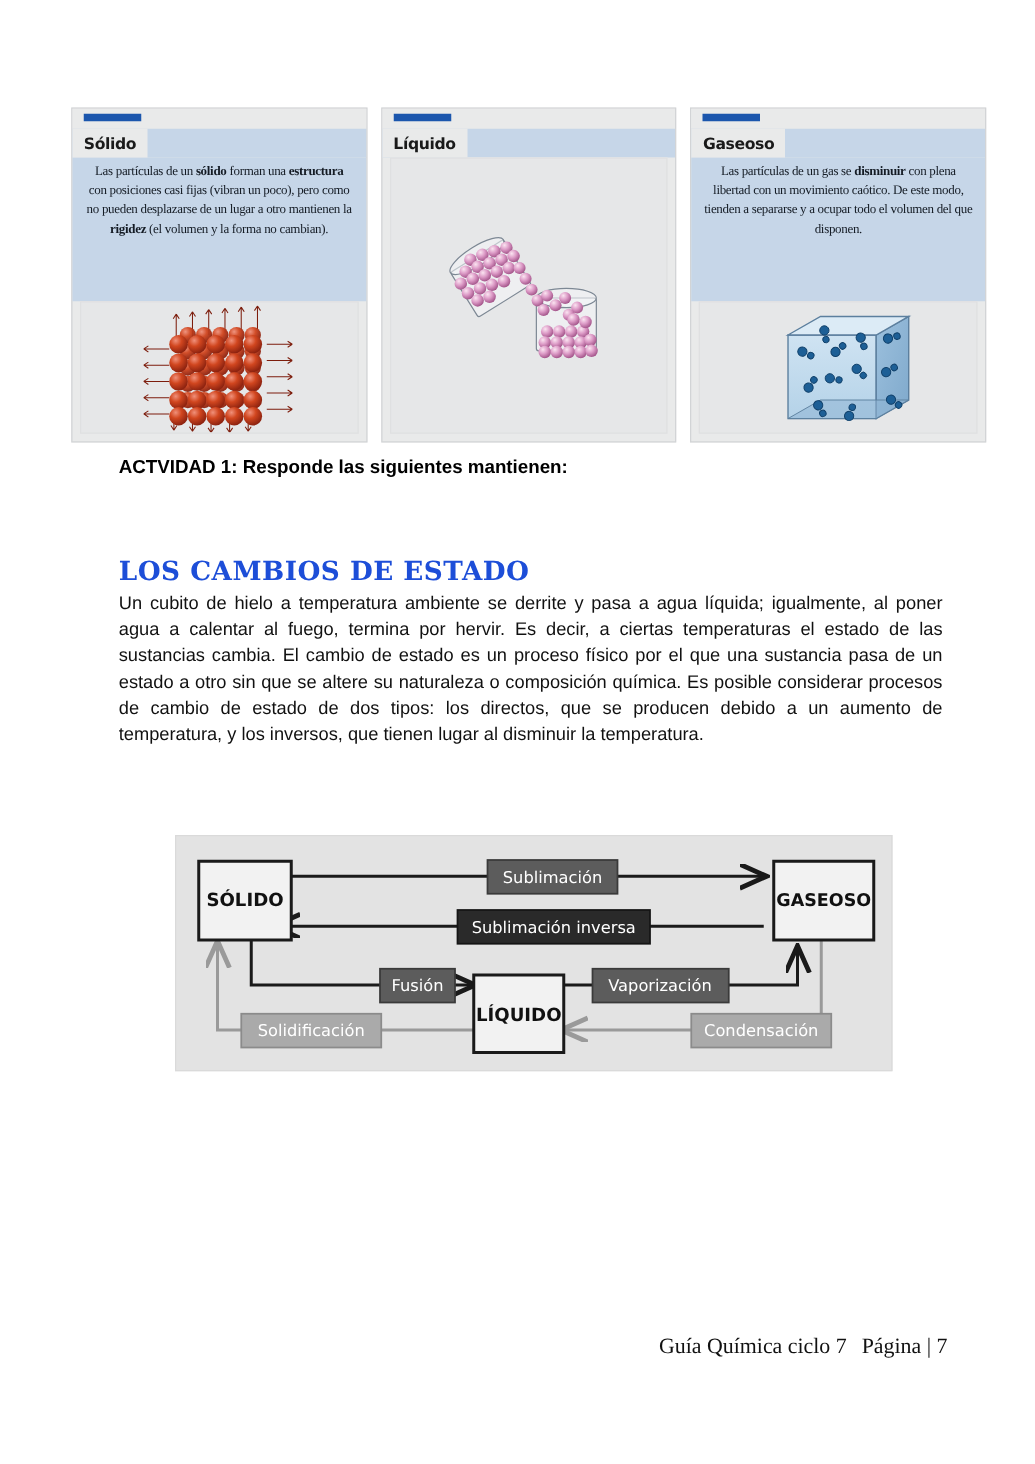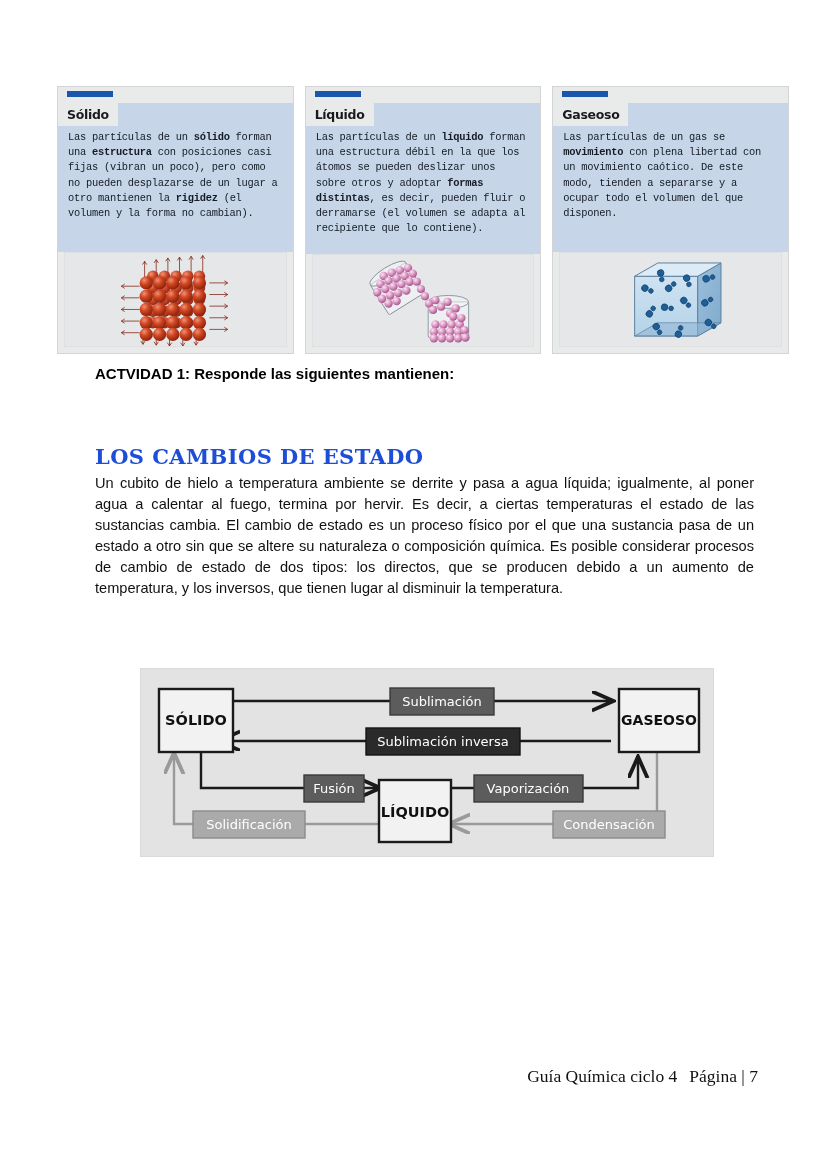--- a/index.html
+++ b/index.html
@@ -64,28 +64,29 @@
     font-family: "DejaVu Sans", sans-serif;
     font-weight: bold;
     font-size: 12.5px;
     line-height: 23px;
     padding: 0 9px 0 9px;
     white-space: nowrap;
     letter-spacing: -0.3px;
   }
   .panel-body {
     background: #c6d6e8;
-    padding: 4px 10px 18px 10px;
-    font-family: Liberation Mono, monospace;
+    padding: 4px 10px 7px 10px;
+    font-family: Liberation Serif, serif;
     font-size: 10.4px;
     line-height: 15.2px;
     color: #141b24;
     flex: 0 0 auto;
     min-height: 104px;
     letter-spacing: -0.25px;
+    text-align: center;
   }
   .panel-body b { font-weight: bold; }
   .panel-figure {
     margin: 0 6px 6px 6px;
     background: #e6e7e8;
     border: 1px solid #dfe0e1;
     flex: 1 1 auto;
     position: relative;
     overflow: hidden;
   }
@@ -269,21 +270,20 @@
     </div>
   </div>
 
   <div class="state-panel">
     <div class="panel-topstrip">
       <div class="panel-blue-bar"></div>
     </div>
     <div class="panel-head">
       <div class="panel-title">Líquido</div>
     </div>
-    <div class="panel-body">Las partículas de un <b>líquido</b> forman una estructura débil en la que los átomos se pueden deslizar unos sobre otros y adoptar <b>formas distintas</b>, es decir, pueden fluir o derramarse (el volumen se adapta al recipiente que lo contiene).</div>
     <div class="panel-figure">
       <svg viewBox="0 0 230 112" preserveAspectRatio="xMidYMid meet">
         <defs>
           <radialGradient id="sphPink" cx="35%" cy="30%" r="72%">
             <stop offset="0%" stop-color="#fbe4f1"></stop>
             <stop offset="50%" stop-color="#dc9ac6"></stop>
             <stop offset="100%" stop-color="#a3548a"></stop>
           </radialGradient>
         </defs>
 
@@ -355,21 +355,21 @@
     </div>
   </div>
 
   <div class="state-panel">
     <div class="panel-topstrip">
       <div class="panel-blue-bar"></div>
     </div>
     <div class="panel-head">
       <div class="panel-title">Gaseoso</div>
     </div>
-    <div class="panel-body">Las partículas de un gas se <b>movimiento</b> con plena libertad con un movimiento caótico. De este modo, tienden a separarse y a ocupar todo el volumen del que disponen.</div>
+    <div class="panel-body">Las partículas de un gas se <b>disminuir</b> con plena libertad con un movimiento caótico. De este modo, tienden a separarse y a ocupar todo el volumen del que disponen.</div>
     <div class="panel-figure">
       <svg viewBox="0 0 230 112" preserveAspectRatio="xMidYMid meet">
         <defs>
           <linearGradient id="faceFront" x1="0" y1="0" x2="0" y2="1">
             <stop offset="0%" stop-color="#cfe3f2"></stop>
             <stop offset="100%" stop-color="#b4d2e8"></stop>
           </linearGradient>
           <linearGradient id="faceRight" x1="0" y1="0" x2="1" y2="1">
             <stop offset="0%" stop-color="#9cc0dd"></stop>
             <stop offset="100%" stop-color="#7fa9cc"></stop>
@@ -502,14 +502,14 @@
       <text x="468" y="160" text-anchor="middle" font-family="DejaVu Sans, sans-serif" font-size="13" fill="#ffffff">Condensación</text>
     </g>
     <g>
       <rect x="52" y="142" width="112" height="27" fill="#aaaaaa" stroke="#8b8b8b" stroke-width="1.4"></rect>
       <text x="108" y="160" text-anchor="middle" font-family="DejaVu Sans, sans-serif" font-size="13" fill="#ffffff">Solidificación</text>
     </g>
   </svg>
 </div>
 
 <div class="footer">
-  <span>Guía Química ciclo 4</span><span class="sep"></span><span>Página | 7</span>
+  <span>Guía Química ciclo 7</span><span class="sep"></span><span>Página | 7</span>
 </div>
 
 </body></html>

